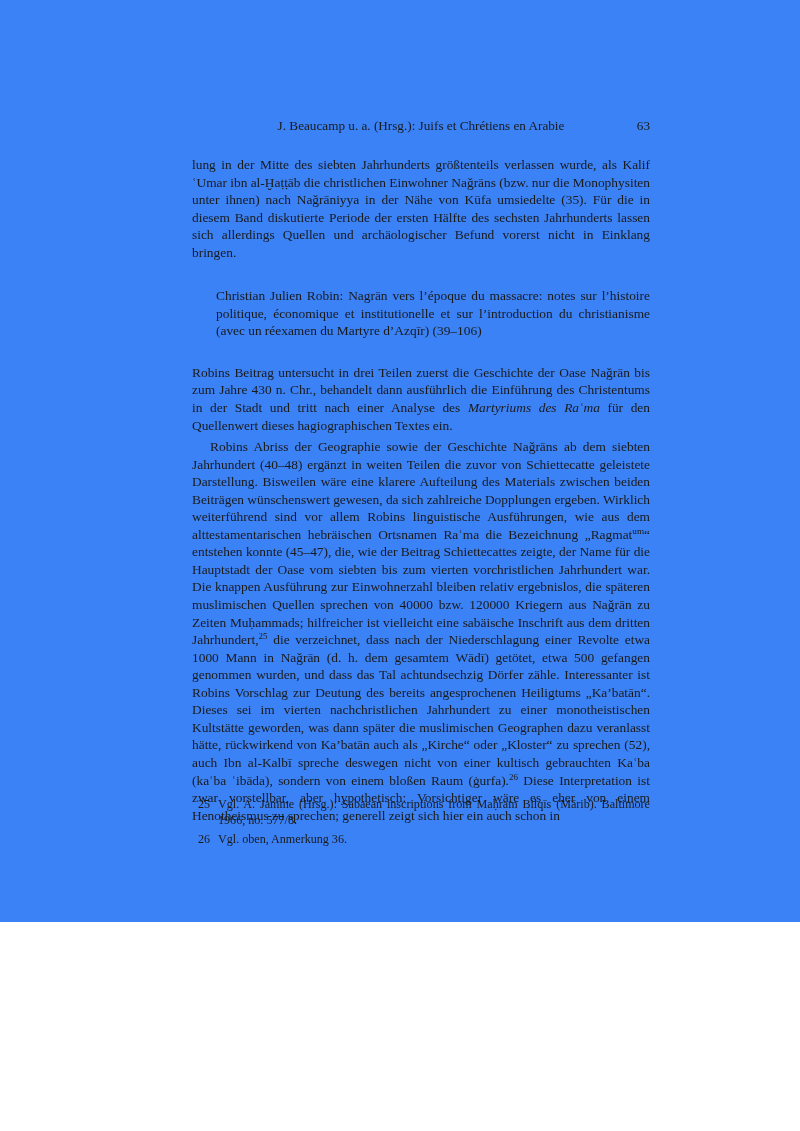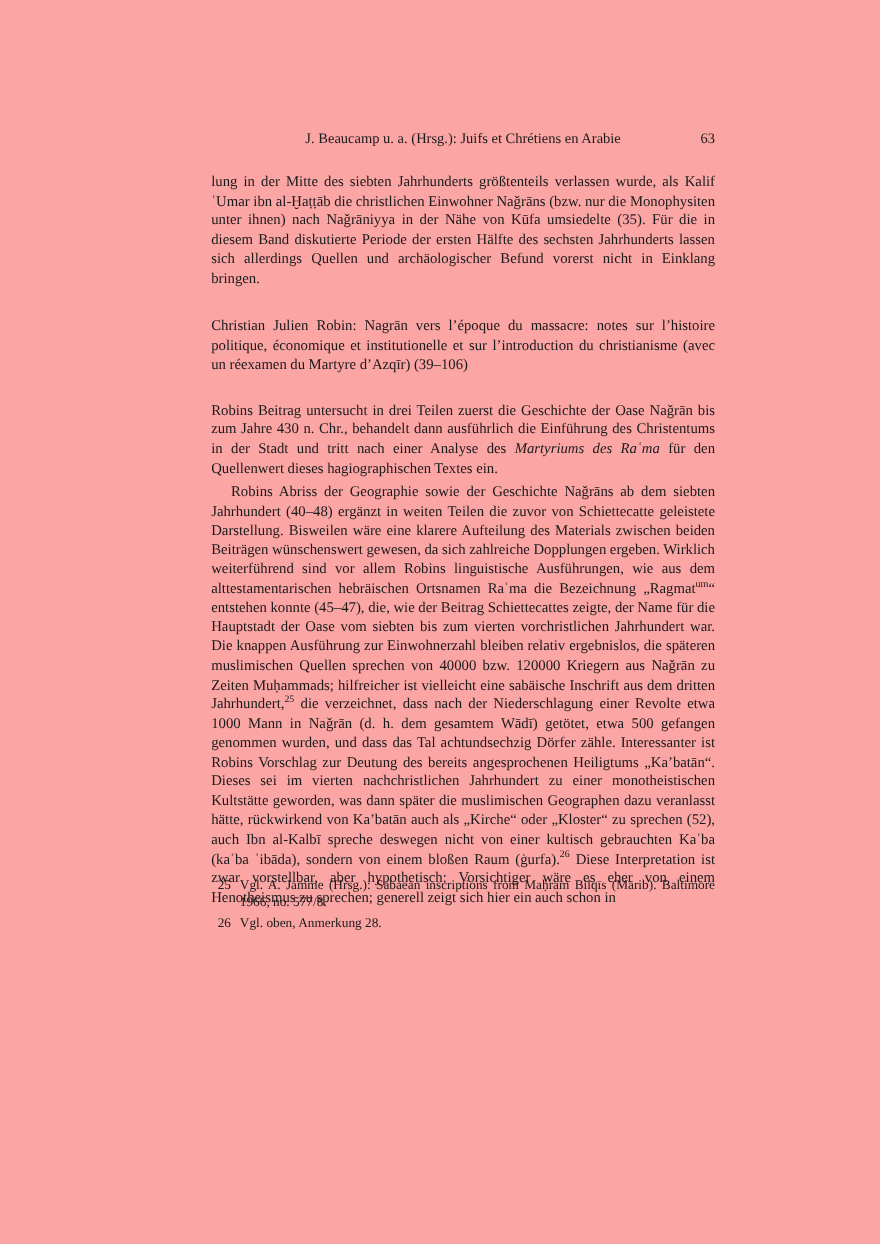--- a/index.html
+++ b/index.html
@@ -13,22 +13,22 @@
     font-family: "Liberation Serif", "DejaVu Serif", serif;
     color: #1a1a1a;
     position: relative;
     overflow: hidden;
   }
 
   .page {
     position: absolute;
     top: 0; left: 0;
     width: 800px;
-    height: 1131px;
-    background: #fca5a5;
+    height: 922px;
+    background: #3b82f6;
   }
 
   
   .runhead {
     position: absolute;
     left: 192px;
     top: 116px;
     width: 458px;
     height: 20px;
     font-size: 13.2px;
@@ -65,20 +65,21 @@
     text-justify: inter-word;
     hyphens: manual;
     -webkit-hyphens: manual;
     word-spacing: -0.1px;
   }
   p.para.indent {
     text-indent: 18px;
   }
   p.gap-l {
     margin-top: 26px;
+    margin-left: 24px;
   }
   p.gap-m {
     margin-top: 24px;
   }
   p.gap-s {
     margin-top: 4px;
   }
 
   em.ital {
     font-style: italic;
@@ -146,18 +147,18 @@
 
   <div class="footnotes">
 
     <div class="fn">
       <span class="fn-num">25</span>
       <span class="fn-text">Vgl. A. Jamme (Hrsg.): Sabaean inscriptions from Maḥram Bilqīs (Mārib). Baltimore 1966, no. 577/8.</span>
     </div>
 
     <div class="fn">
       <span class="fn-num">26</span>
-      <span class="fn-text">Vgl. oben, Anmerkung 28.</span>
+      <span class="fn-text">Vgl. oben, Anmerkung 36.</span>
     </div>
 
   </div>
 
 </div>
 
 </body></html>

